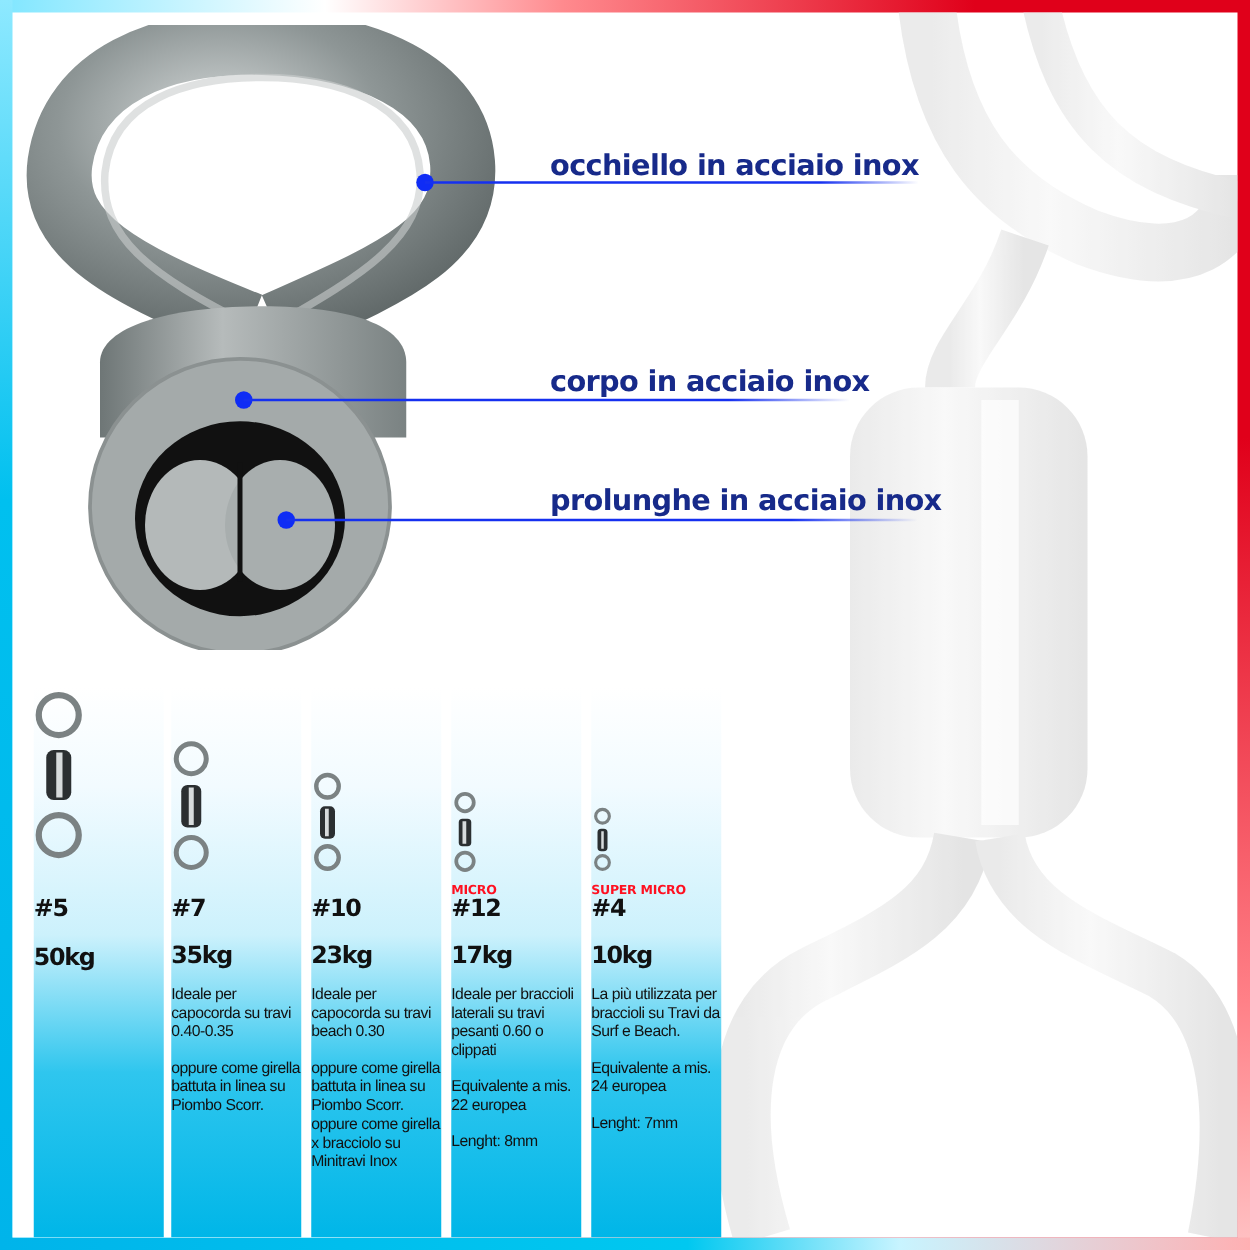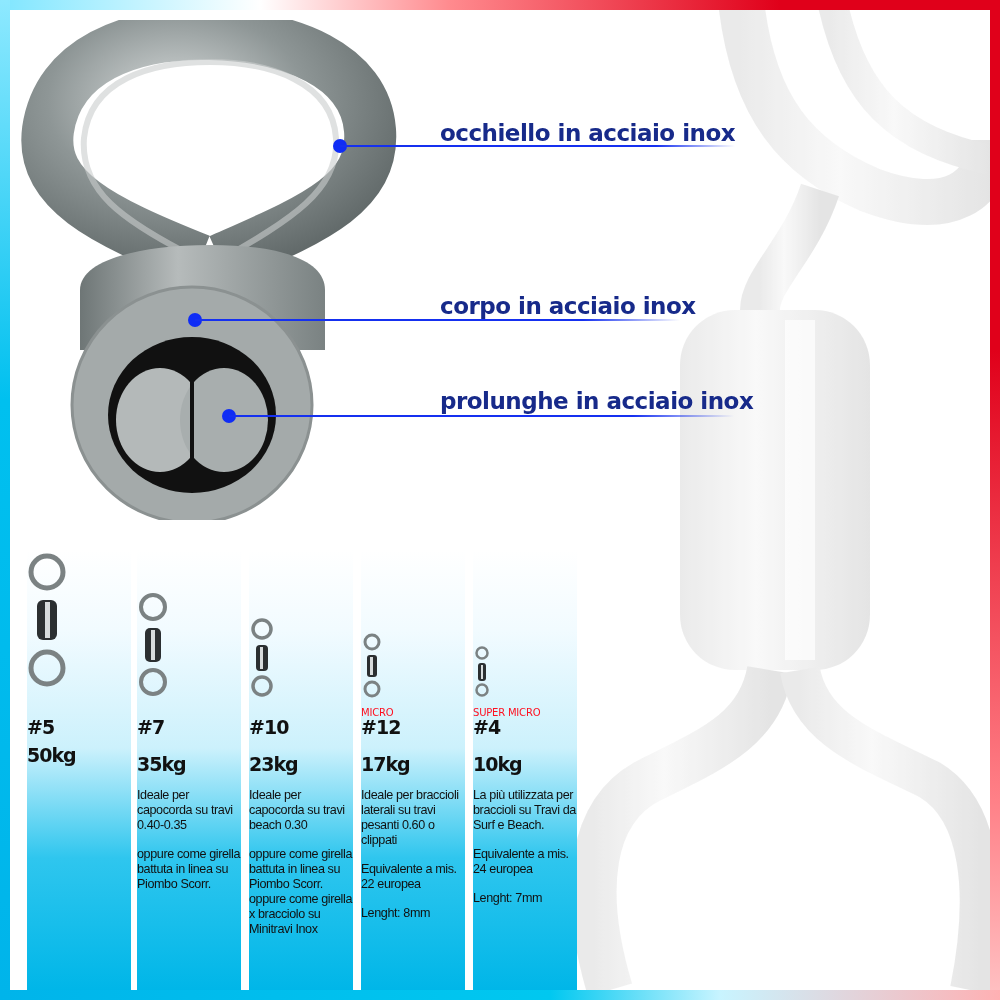--- a/index.html
+++ b/index.html
@@ -12,21 +12,21 @@
 #canvas{position:absolute;left:10px;top:10px;width:980px;height:980px;background:#fff;overflow:hidden}
 .bigswivel{position:absolute;left:560px;top:-20px;width:420px;height:1000px;opacity:.75}
 .eye{position:absolute;left:10px;top:10px;width:380px;height:500px}
 .callout{position:absolute;height:30px;display:flex;align-items:center}
 .callout .dot{position:absolute;width:14px;height:14px;border-radius:50%;background:#0f2cf5}
 .callout .line{position:absolute;height:2px;background:linear-gradient(90deg,#1530f0 0%,#1530f0 80%,rgba(21,48,240,0))}
 .callout .text{position:absolute;font-family:"DejaVu Sans",sans-serif;font-size:23px;color:#172a8a;letter-spacing:-0.5px;white-space:nowrap;font-weight:700}
 .col{position:absolute;top:540px;bottom:0;width:104px;
  background:linear-gradient(180deg,rgba(255,255,255,0) 0%,#f2fbff 18%,#ccf1fc 45%,#2fc6ee 70%,#00b6e8 100%)}
 .col .sw{position:absolute;left:0;width:40px}
-.col .tag{position:absolute;left:0;font-family:"DejaVu Sans",sans-serif;font-weight:normal;font-size:10px;color:#ff1020;letter-spacing:-0.2px}
+.col .tag{position:absolute;left:0;font-family:"DejaVu Sans",sans-serif;font-weight:bold;font-size:10px;color:#ff1020;letter-spacing:-0.2px}
 .col .num{position:absolute;left:0;font-family:"DejaVu Sans",sans-serif;font-weight:bold;font-size:19px;color:#111;letter-spacing:-1px}
 .col .kg{position:absolute;left:0;font-family:"DejaVu Sans",sans-serif;font-weight:bold;font-size:19px;color:#111;letter-spacing:-1px}
 .col .desc{position:absolute;left:0;top:238px;width:108px;font-family:"Liberation Sans",sans-serif;font-size:12.6px;line-height:15px;color:#111;letter-spacing:-0.4px}
 .col .desc p{margin-bottom:14px}
 </style>
 </head>
 <body>
 
 <div id="frame">
   <div class="left"></div>
@@ -94,21 +94,21 @@
   </div>
 
   <div class="col" style="left:17px">
     <svg class="sw" style="top:0;height:140px" viewBox="0 0 40 140">
       <circle cx="20" cy="22" r="16" fill="none" stroke="#7b8283" stroke-width="5"></circle>
       <rect x="10" y="50" width="20" height="40" rx="6" fill="#2b2f31"></rect>
         <rect x="18" y="52" width="5" height="36" fill="#d7dbdc"></rect>
       <circle cx="20" cy="118" r="16" fill="none" stroke="#7b8283" stroke-width="5"></circle>
     </svg>
     <div class="num" style="top:166px">#5</div>
-    <div class="kg" style="top:194px">50kg</div>
+    <div class="kg" style="top:205px">50kg</div>
   </div>
 
   <div class="col" style="left:127px">
     <svg class="sw" style="top:40px;height:110px;width:32px" viewBox="0 0 32 110">
       <circle cx="16" cy="17" r="12" fill="none" stroke="#7b8283" stroke-width="4"></circle>
       <rect x="8" y="38" width="16" height="34" rx="5" fill="#2b2f31"></rect>
         <rect x="14" y="40" width="4" height="30" fill="#d7dbdc"></rect>
       <circle cx="16" cy="92" r="12" fill="none" stroke="#7b8283" stroke-width="4"></circle>
     </svg>
     <div class="num" style="top:166px">#7</div>

